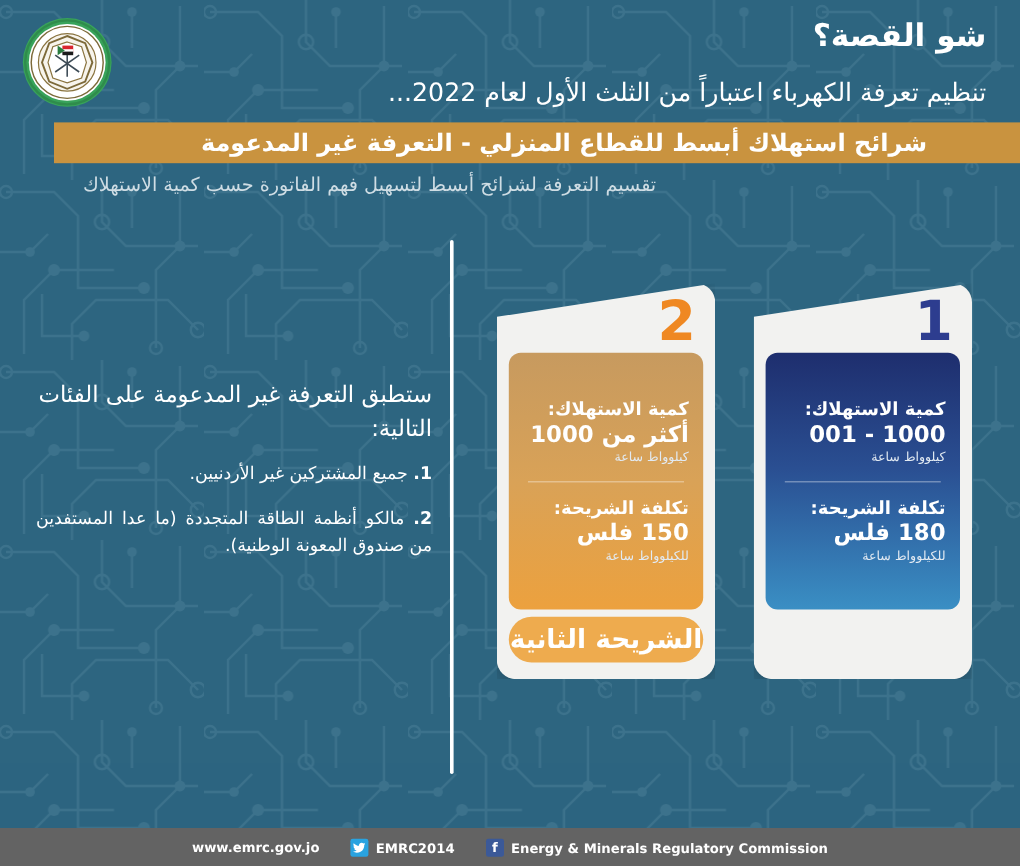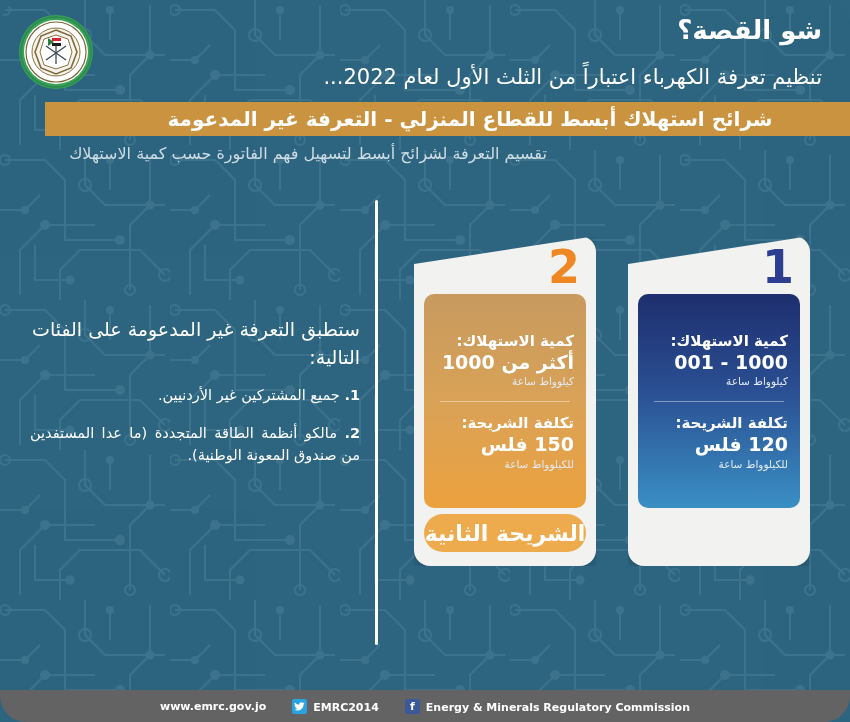--- a/index.html
+++ b/index.html
@@ -12,21 +12,20 @@
     font-family: "DejaVu Sans", "Liberation Sans", sans-serif;
     background: #2d6580;
   }
 
   #poster {
     position: relative;
     width: 850px;
     height: 722px;
     background: #2d6580;
     overflow: hidden;
-    border-radius: 26px;
   }
 
   
   #circuit {
     position: absolute;
     inset: 0;
     z-index: 0;
     opacity: 0.55;
     pointer-events: none;
   }
@@ -395,21 +394,21 @@
       <div>
         <div class="field-label">كمية الاستهلاك:</div>
         <div class="field-value">1000 - 001</div>
         <div class="field-unit">كيلوواط ساعة</div>
       </div>
 
       <div class="card-sep"></div>
 
       <div>
         <div class="field-label">تكلفة الشريحة:</div>
-        <div class="field-value">120 فلس</div>
+        <div class="field-value">180 فلس</div>
         <div class="field-unit">للكيلوواط ساعة</div>
       </div>
     </div>
 
   </div>
 
   <div class="card-wrap" id="card-2-wrap">
     <div class="card-shell"></div>
 
     <div class="card-number" id="card-2-number">2</div>

